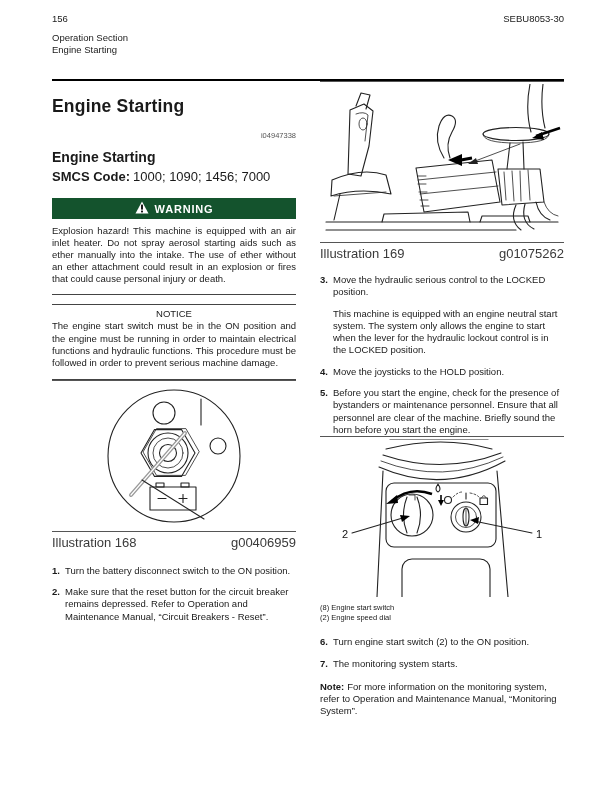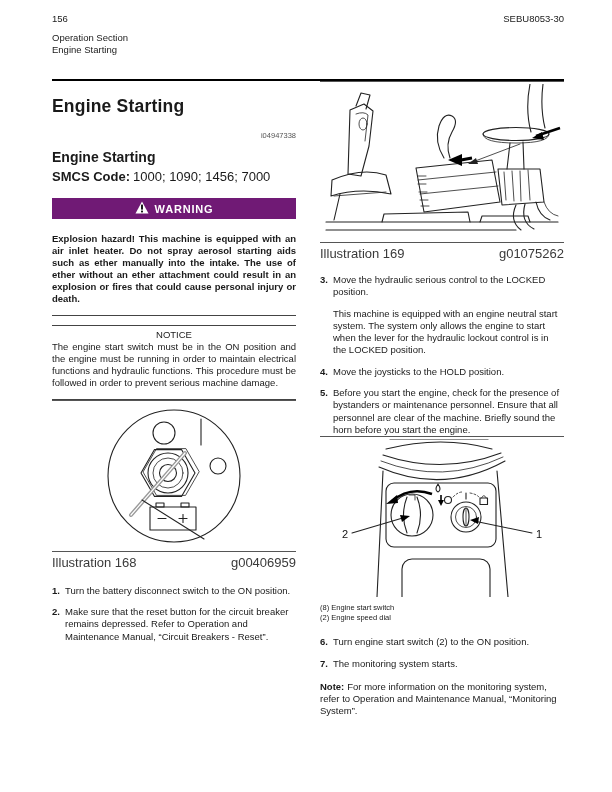--- a/index.html
+++ b/index.html
@@ -16,23 +16,23 @@
   .cols{display:flex;gap:24px;}
   .col{width:244px;}
   h1.title{font-size:17.5px;line-height:19px;margin:16px 0 0 0;font-weight:bold;letter-spacing:0.2px;}
   .refid{font-size:7.5px;color:#555;text-align:right;margin-top:15px;}
   h2.heading{font-size:14px;line-height:16px;margin:9px 0 0 0;font-weight:bold;}
   .smcs{font-size:13px;margin-top:4px;}
   .smcs b{margin-right:3px;}
   .body-text{font-size:9.5px;line-height:12.3px;}
   
   .warn{margin-top:14px;border-bottom:1px solid #444;padding-bottom:9px;}
-  .warn-bar{background:#701a75;color:#fff;height:21px;display:flex;align-items:center;justify-content:center;gap:6px;}
+  .warn-bar{background:#14532d;color:#fff;height:21px;display:flex;align-items:center;justify-content:center;gap:6px;}
   .warn-bar .wlabel{font-weight:bold;font-size:11px;letter-spacing:0.8px;}
-  .warn-text{margin-top:14px;font-weight:bold;text-align:justify;font-size:9.5px;line-height:12.1px;}
+  .warn-text{margin-top:6px;font-weight:normal;text-align:justify;font-size:9.5px;line-height:12.1px;}
   
   .notice{margin-top:9px;border-top:1px solid #444;border-bottom:1px solid #444;padding:3px 0 9px 0;}
   .notice-label{text-align:center;font-size:9.5px;line-height:12px;}
   .notice-text{text-align:justify;}
   
   figure.illus{margin:0;}
   .fig-img{border-top:1px solid #555;padding-top:2px;}
   .fig-img svg{display:block;}
   figcaption{border-top:1px solid #555;margin-top:2px;padding-top:3px;display:flex;justify-content:space-between;font-size:13px;color:#3a3a3a;}
   .callouts{margin-top:6px;font-size:7.5px;line-height:10px;color:#1a1a1a;}

